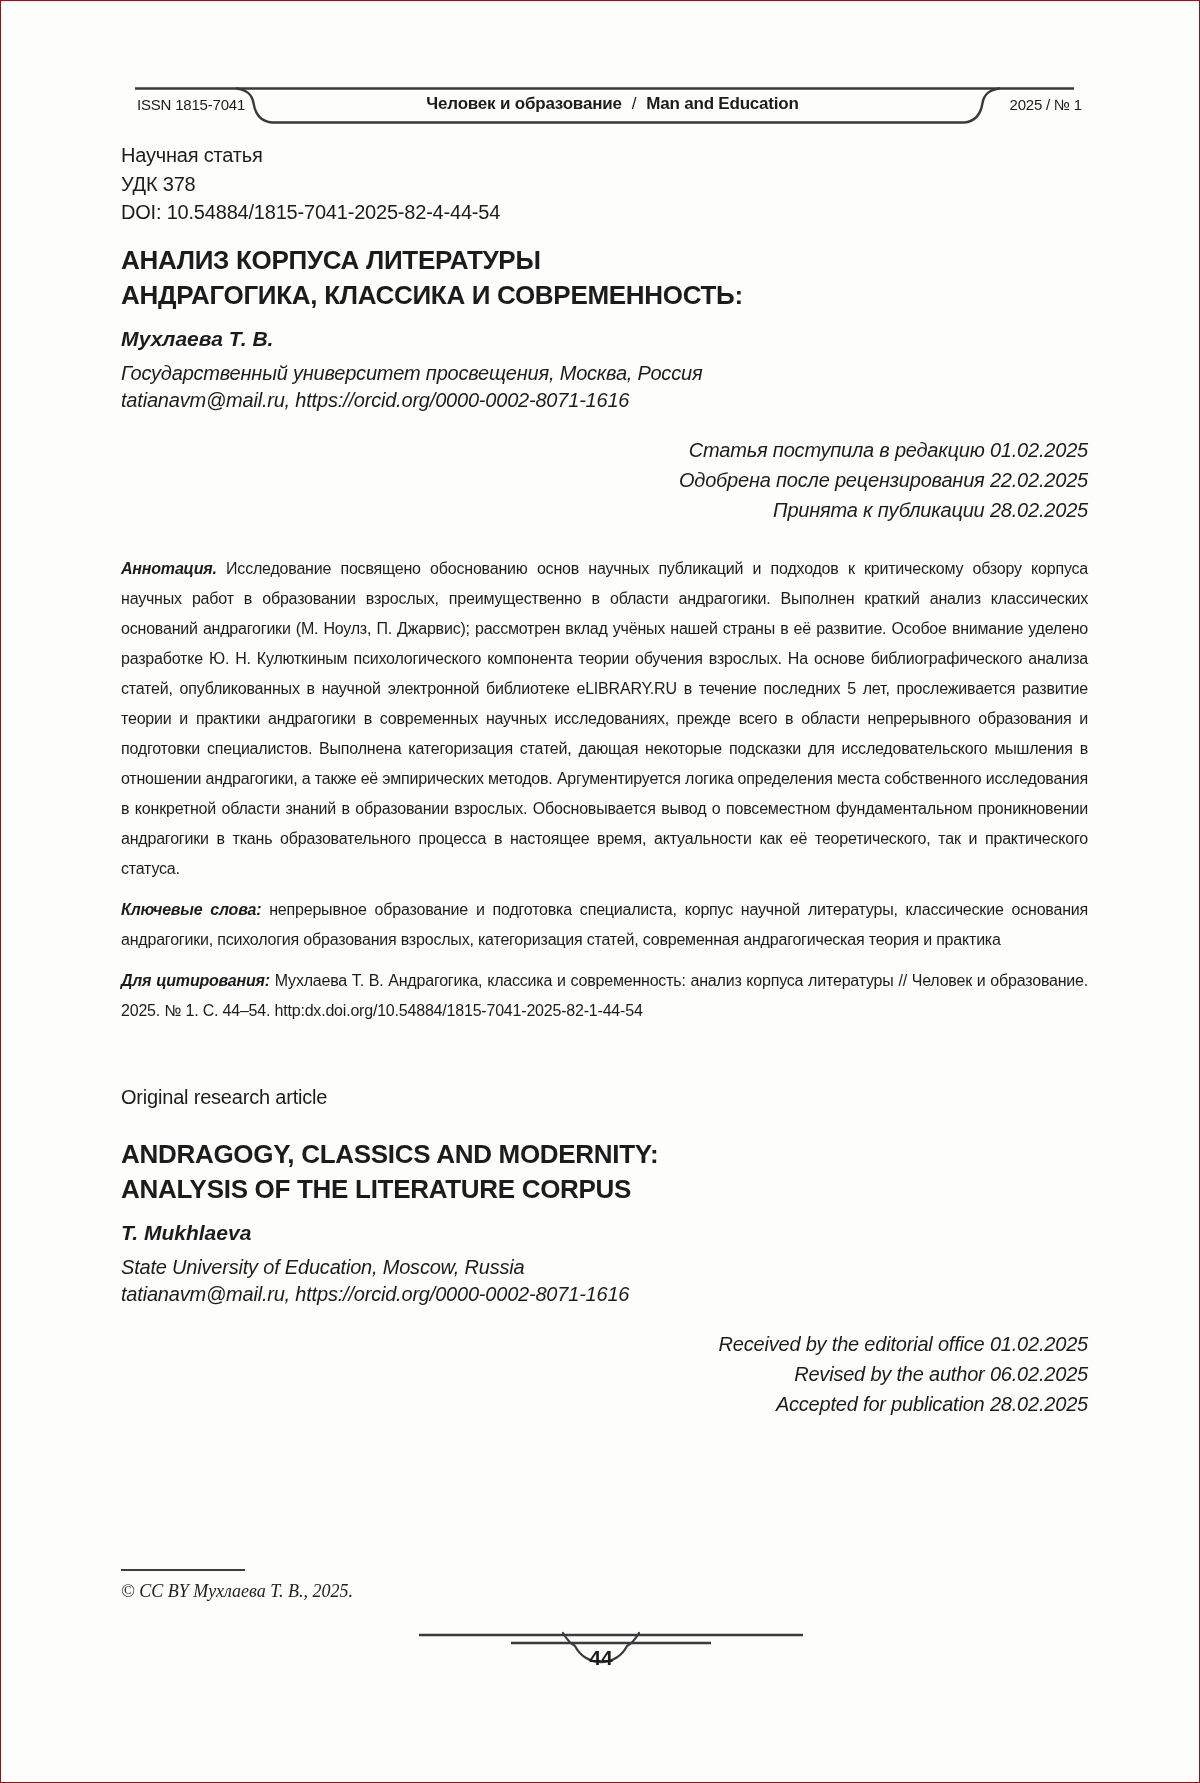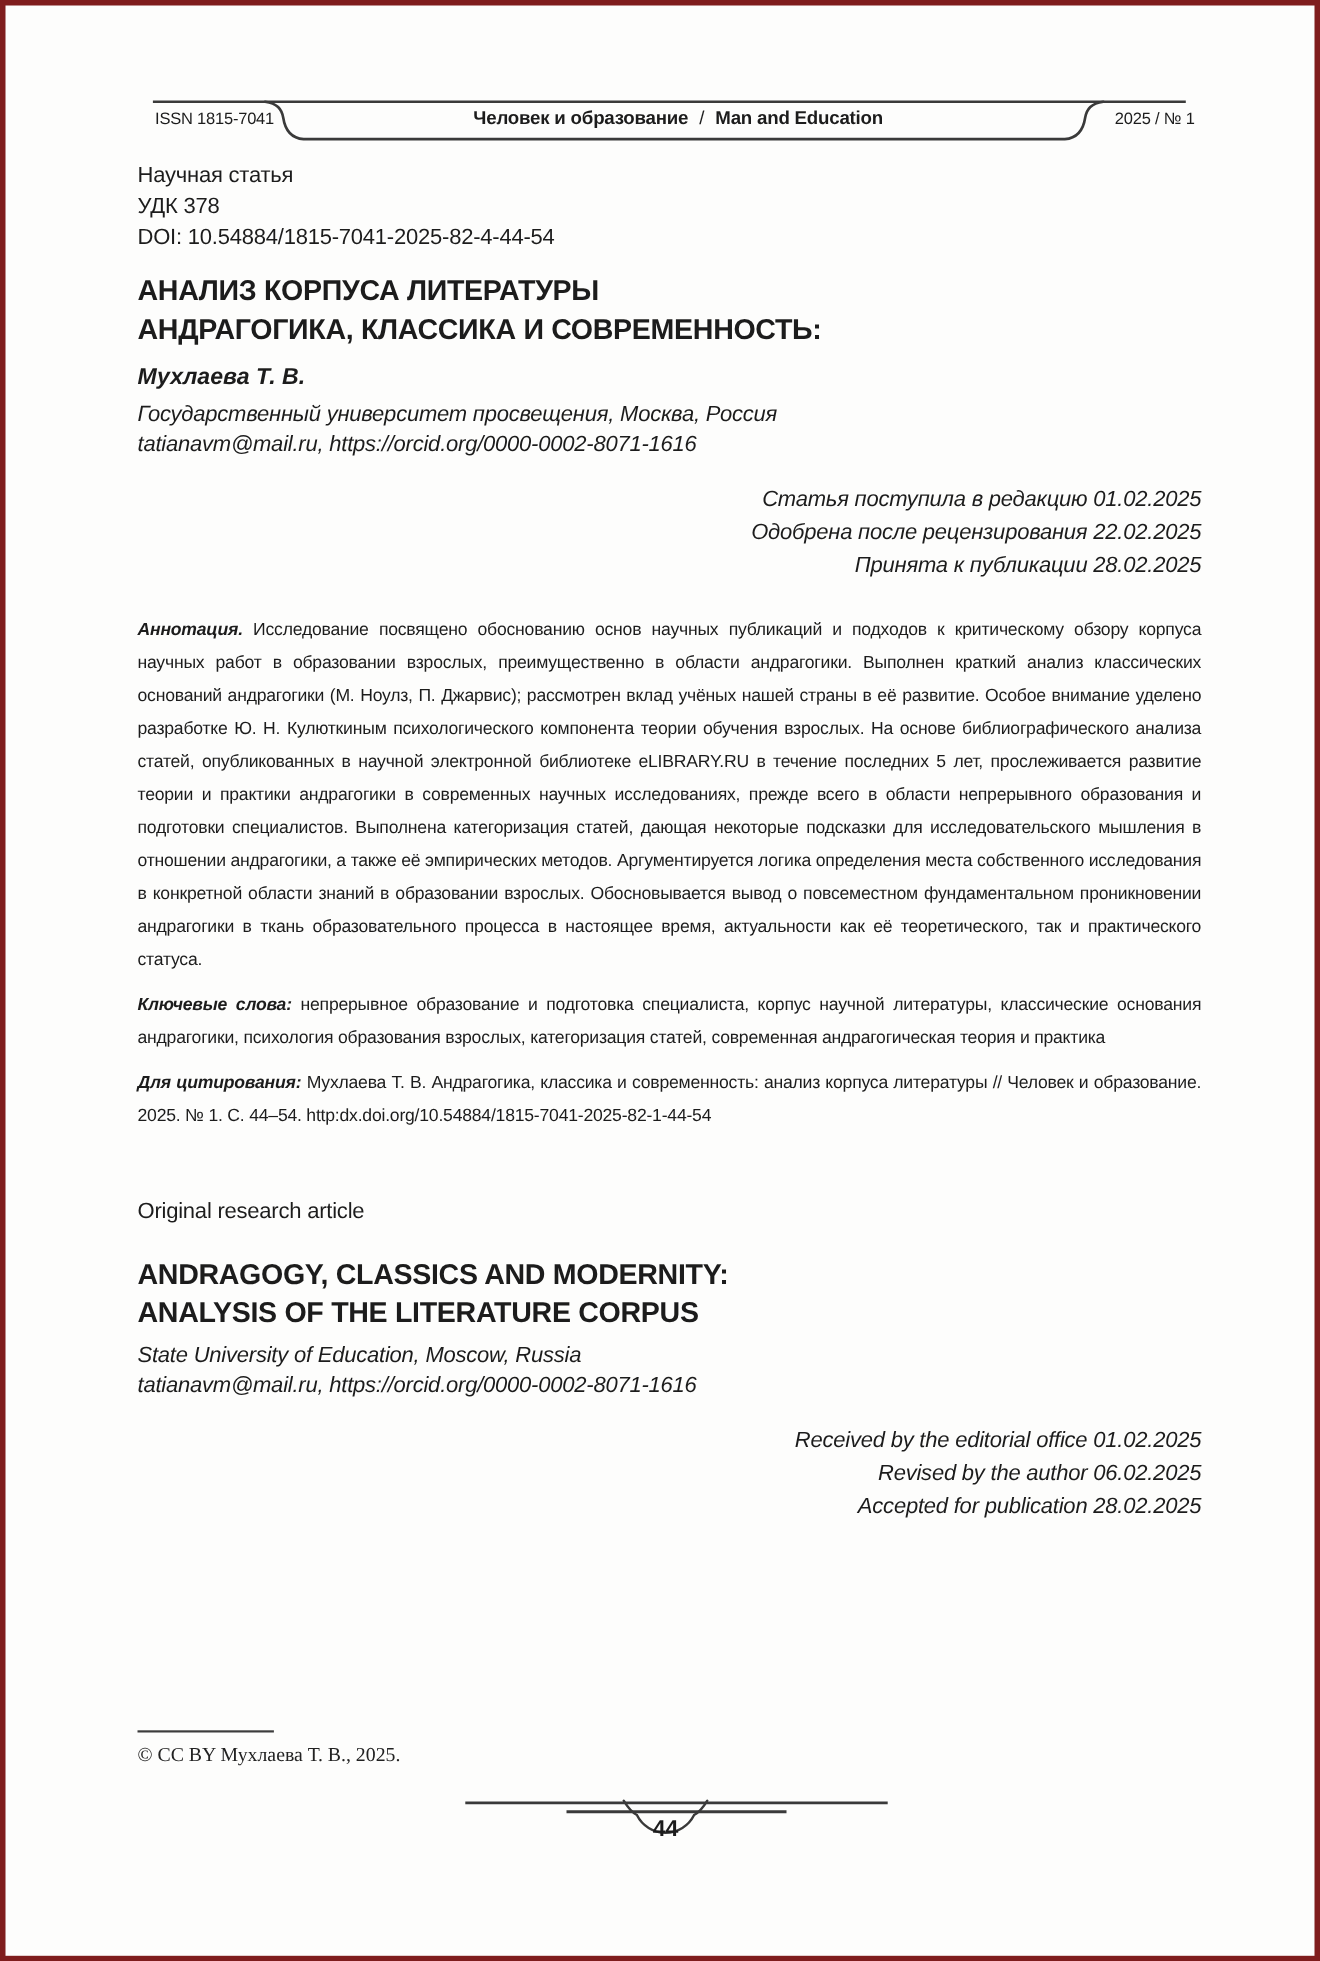--- a/index.html
+++ b/index.html
@@ -1,21 +1,21 @@
 <!DOCTYPE html>
 <html lang="ru"><head>
 <meta charset="utf-8">
 <style>
   html,body{margin:0;padding:0;background:#f2f2f2;}
   .page{
     position:relative;
     width:1200px;height:1783px;
     margin:0 auto;
     background:#fdfdfc;
-    border:5px solid #7f1d1d;
+    border:1px solid #7f1d1d;
     box-sizing:border-box;
     font-family:"Liberation Sans",sans-serif;
     color:#1c1c1c;
     overflow:hidden;
   }
   .content{position:absolute;left:120px;top:0;width:967px;}
 
   
   .hdr{position:relative;margin-top:82px;height:44px;}
   .hdr svg{position:absolute;left:0;top:0;}
@@ -32,21 +32,21 @@
   .dates{margin-top:20px;font-size:20px;font-style:italic;line-height:30px;text-align:right;letter-spacing:-0.2px;}
   .para{margin:0;margin-top:11px;font-size:16px;line-height:30px;text-align:justify;letter-spacing:-0.2px;}
   .para.first{margin-top:29px;}
   .lbl{font-weight:bold;font-style:italic;}
   .en-type{margin-top:58px;font-size:20px;line-height:27px;letter-spacing:-0.2px;}
   .title-en{margin-top:26px;font-size:26px;font-weight:bold;line-height:35px;letter-spacing:-0.3px;}
 
   
   .footnote{position:absolute;left:120px;top:1568px;width:600px;}
   .footnote-rule{width:124px;border-top:2px solid #3c3c3c;}
-  .footnote-text{margin-top:10px;font-family:"Liberation Serif",serif;font-size:18px;color:#222;}
+  .footnote-text{margin-top:10px;font-family:"Liberation Serif",serif;font-size:18px;color:#222;font-style:italic;}
 
   
   .footer{position:absolute;left:0;top:1624px;width:972px;height:64px;}
 </style>
 </head>
 <body>
 
 <div class="page">
   <div class="content">
 
@@ -90,20 +90,21 @@
 
     <p class="para"><span class="lbl">Для цитирования:</span> <span>Мухлаева Т. В. Андрагогика, классика и современность: анализ корпуса литературы // Человек и образование. 2025. № 1. С. 44–54. http:dx.doi.org/10.54884/1815-7041-2025-82-1-44-54</span></p>
 
     <div class="en-type">Original research article</div>
 
     <div class="title-en">
       <div>ANDRAGOGY, CLASSICS AND MODERNITY:</div>
       <div>ANALYSIS OF THE LITERATURE CORPUS</div>
     </div>
 
+    <div class="author">T. Mukhlaeva</div>
 
     <div class="affil">
       <div>State University of Education, Moscow, Russia</div>
       <div>tatianavm@mail.ru, https://orcid.org/0000-0002-8071-1616</div>
     </div>
 
     <div class="dates">
       <div>Received by the editorial office 01.02.2025</div>
       <div>Revised by the author 06.02.2025</div>
       <div>Accepted for publication 28.02.2025</div>

